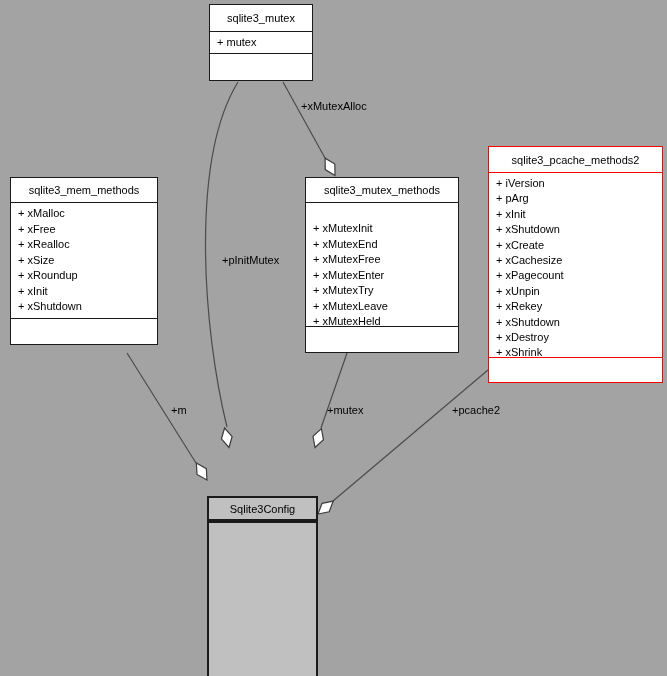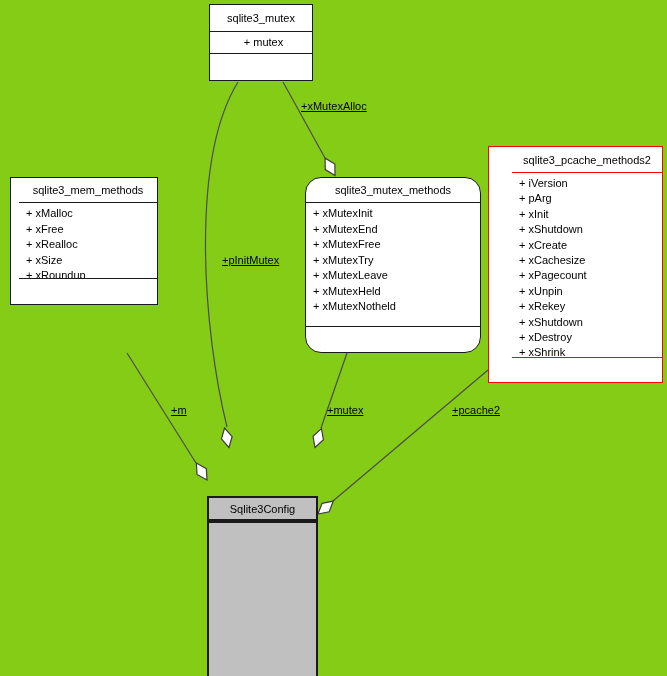--- a/index.html
+++ b/index.html
@@ -1,59 +1,59 @@
 <!DOCTYPE html>
 <html><head>
 <meta charset="utf-8">
 <style>
   html,body{margin:0;padding:0;background:#ffffff;}
   .stage{
-    position:relative;width:667px;height:676px;background:#84cc16;
+    position:relative;width:667px;height:676px;background:#a3a3a3;
     font-family:"Liberation Sans",sans-serif;font-size:11px;color:#000;
     overflow:hidden;
   }
   .stage svg{position:absolute;left:0;top:0;}
   .cls{
     position:absolute;box-sizing:border-box;display:flex;flex-direction:column;
     background:#ffffff;border:1px solid #1a1a1a;
   }
   .cls .title{
     flex:0 0 auto;text-align:center;border-bottom:1px solid #1a1a1a;
     display:flex;align-items:center;justify-content:center;white-space:nowrap;
   }
   .cls .members{flex:1 1 auto;padding:3px 2px 0 7px;overflow:hidden;}
   .cls .members .m{white-space:nowrap;}
   .cls .empty{flex:0 0 auto;border-top:1px solid #1a1a1a;}
 
   .box-mutex{left:209px;top:4px;width:104px;height:77px;}
   .box-mutex .title{height:26px;}
-  .box-mutex .members{padding-top:2px;line-height:16px;text-align:center;}
+  .box-mutex .members{padding-top:2px;line-height:16px;}
   .box-mutex .empty{height:26px;}
 
-  .box-mem{left:10px;top:177px;width:148px;height:128px;padding-left:8px;}
+  .box-mem{left:10px;top:177px;width:148px;height:168px;}
   .box-mem .title{height:24px;}
   .box-mem .members{line-height:15.5px;}
   .box-mem .empty{height:25px;}
 
-  .box-mutexm{left:305px;top:177px;width:176px;height:176px;border-radius:16px;}
+  .box-mutexm{left:305px;top:177px;width:154px;height:176px;}
   .box-mutexm .title{height:24px;}
-  .box-mutexm .members{line-height:15.5px;}
+  .box-mutexm .members{line-height:15.5px;margin-top:15px;}
   .box-mutexm .empty{height:25px;}
 
-  .box-pcache{left:488px;top:146px;width:175px;height:237px;border-color:#ff0000;padding-left:23px;}
+  .box-pcache{left:488px;top:146px;width:175px;height:237px;border-color:#ff0000;}
   .box-pcache .title{height:25px;border-bottom-color:#ff0000;}
   .box-pcache .members{line-height:15.4px;}
   .box-pcache .empty{height:24px;border-top-color:#ff0000;}
 
   .box-config{left:207px;top:448px;width:111px;height:223px;background:#c0c0c0;border-width:2px;margin-top:48px;}
   .box-config .title{height:21px;border-bottom-width:2px;}
   .box-config .members{line-height:15.7px;}
   .box-config .empty{height:25px;border-top-width:2px;}
 
-  .edge-label{position:absolute;white-space:nowrap;text-decoration:underline;}
+  .edge-label{position:absolute;white-space:nowrap;}
   #lbl-xmutexalloc{left:301px;top:100px;}
   #lbl-pinitmutex{left:222px;top:254px;}
   #lbl-m{left:171px;top:404px;}
   #lbl-mutex{left:327px;top:404px;}
   #lbl-pcache2{left:452px;top:404px;}
 </style>
 </head>
 <body>
 
 <div class="stage">
@@ -96,20 +96,21 @@
     </div>
     <div class="empty"></div>
   </div>
 
   <div class="cls box-mutexm">
     <div class="title">sqlite3_mutex_methods</div>
     <div class="members">
       <div class="m">+ xMutexInit</div>
       <div class="m">+ xMutexEnd</div>
       <div class="m">+ xMutexFree</div>
+      <div class="m">+ xMutexEnter</div>
       <div class="m">+ xMutexTry</div>
       <div class="m">+ xMutexLeave</div>
       <div class="m">+ xMutexHeld</div>
       <div class="m">+ xMutexNotheld</div>
     </div>
     <div class="empty"></div>
   </div>
 
   <div class="cls box-pcache">
     <div class="title">sqlite3_pcache_methods2</div>

